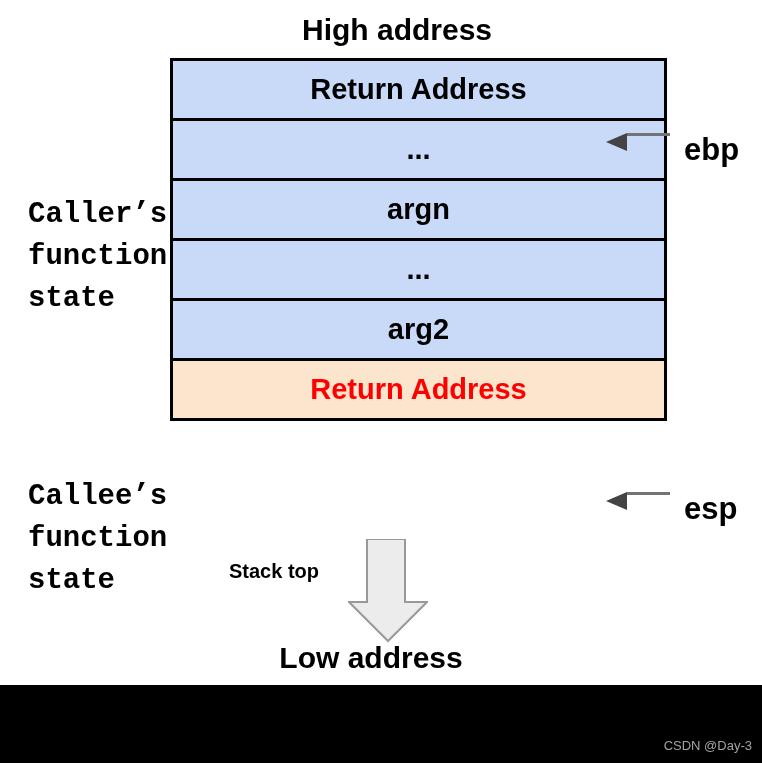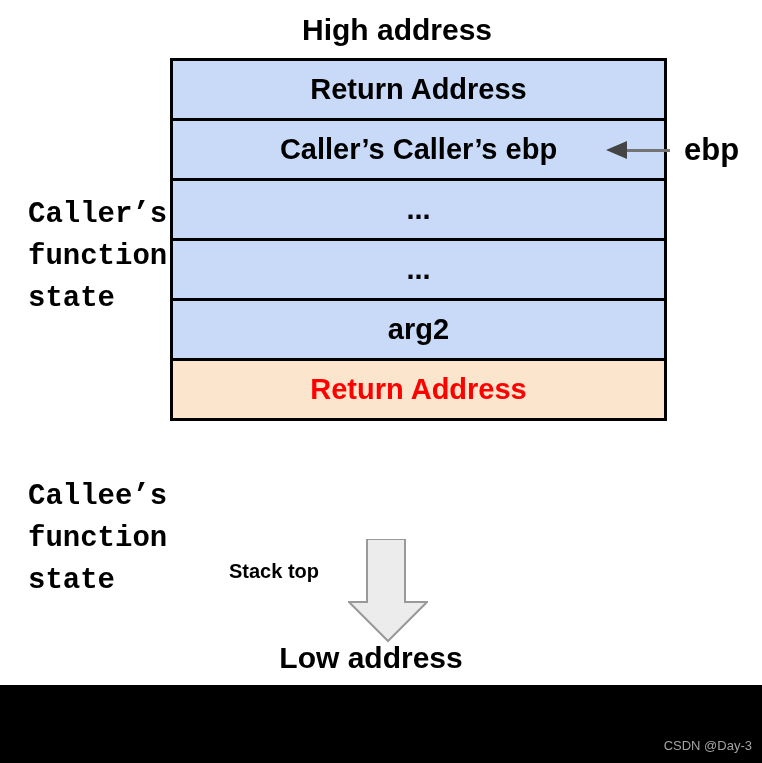--- a/index.html
+++ b/index.html
@@ -31,21 +31,21 @@
   }
 
   .side-label{
     position:absolute;left:28px;font-size:29px;line-height:42px;
     white-space:pre-line;
     font-family:Liberation Mono, monospace;
   }
   .caller-state{top:194px}
   .callee-state{top:476px}
 
-  .pointer{position:absolute;display:flex;align-items:center;height:34px}
+  .pointer{position:absolute;display:flex;align-items:flex-start;height:34px}
   .pointer-ebp{left:606px;top:133px}
   .pointer-esp{left:606px;top:492px}
   .arrow-head{
     width:0;height:0;
     border-top:9px solid transparent;border-bottom:9px solid transparent;
     border-right:21px solid var(--pointer-head,#444444);
   }
   .arrow-line{width:43px;height:3px;background:var(--pointer-gray,#737373)}
   .pointer-label{font-size:31px;margin-left:14px;line-height:34px}
 
@@ -63,40 +63,45 @@
 </style>
 </head>
 <body>
 
 <div class="canvas">
 
   <div class="title-label high-address">High address</div>
 
   <div class="stack-box">
     <div class="stack-row">Return Address</div>
-    <div class="stack-row">Caller’s Caller’s ebp</div>
     <div class="stack-row">...</div>
+    <div class="stack-row">argn</div>
     <div class="stack-row">...</div>
     <div class="stack-row">arg2</div>
     <div class="stack-row highlight">Return Address</div>
   </div>
 
   <div class="side-label caller-state">Caller’s
 function
 state</div>
   <div class="side-label callee-state">Callee’s
 function
 state</div>
 
   <div class="pointer pointer-ebp">
     <span class="arrow-head"></span>
     <span class="arrow-line"></span>
     <span class="pointer-label">ebp</span>
   </div>
 
+  <div class="pointer pointer-esp">
+    <span class="arrow-head"></span>
+    <span class="arrow-line"></span>
+    <span class="pointer-label">esp</span>
+  </div>
 
   <div class="title-label stack-top">Stack top</div>
 
   <svg class="big-arrow" width="80" height="104" viewBox="0 0 80 104">
     <polygon points="19,0 57,0 57,63 79,63 40,102 1,63 19,63" fill="#ececec" stroke="#999999" stroke-width="2"></polygon>
   </svg>
 
   <div class="title-label low-address">Low address</div>
 
   <div class="footer-bar">

